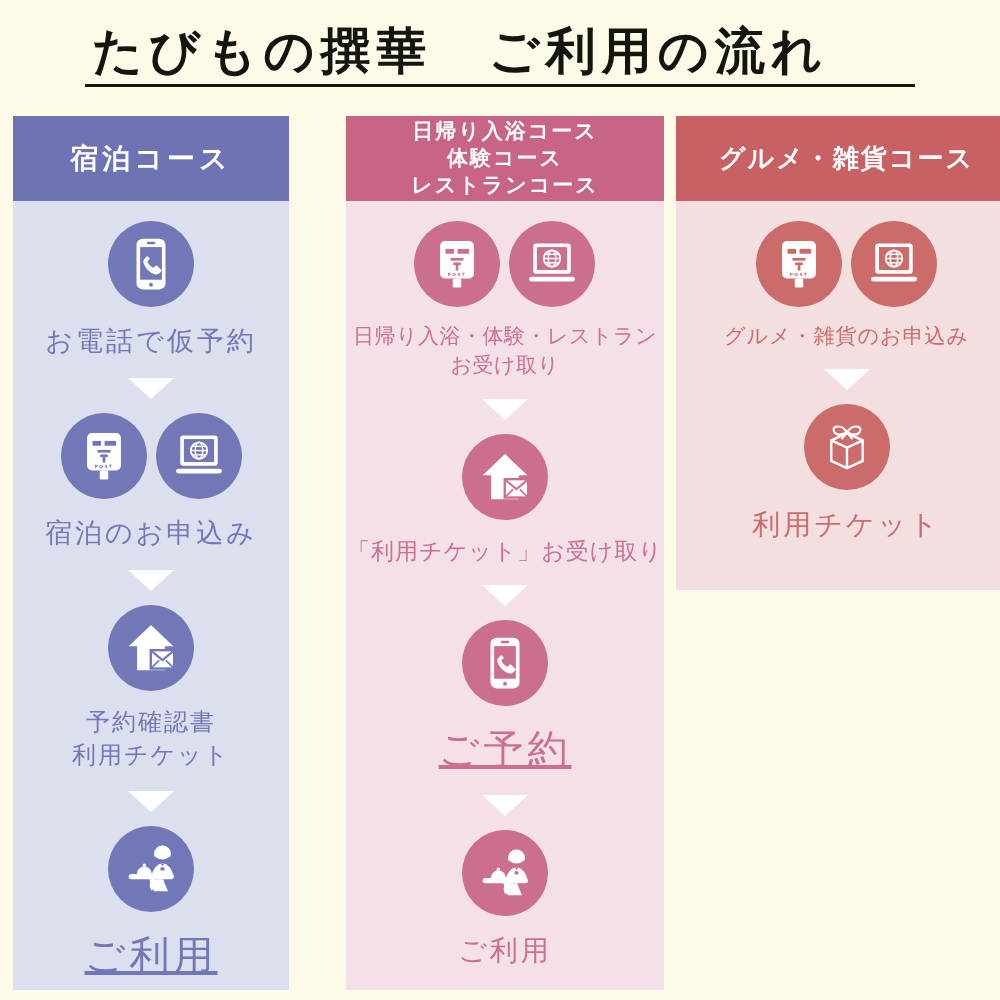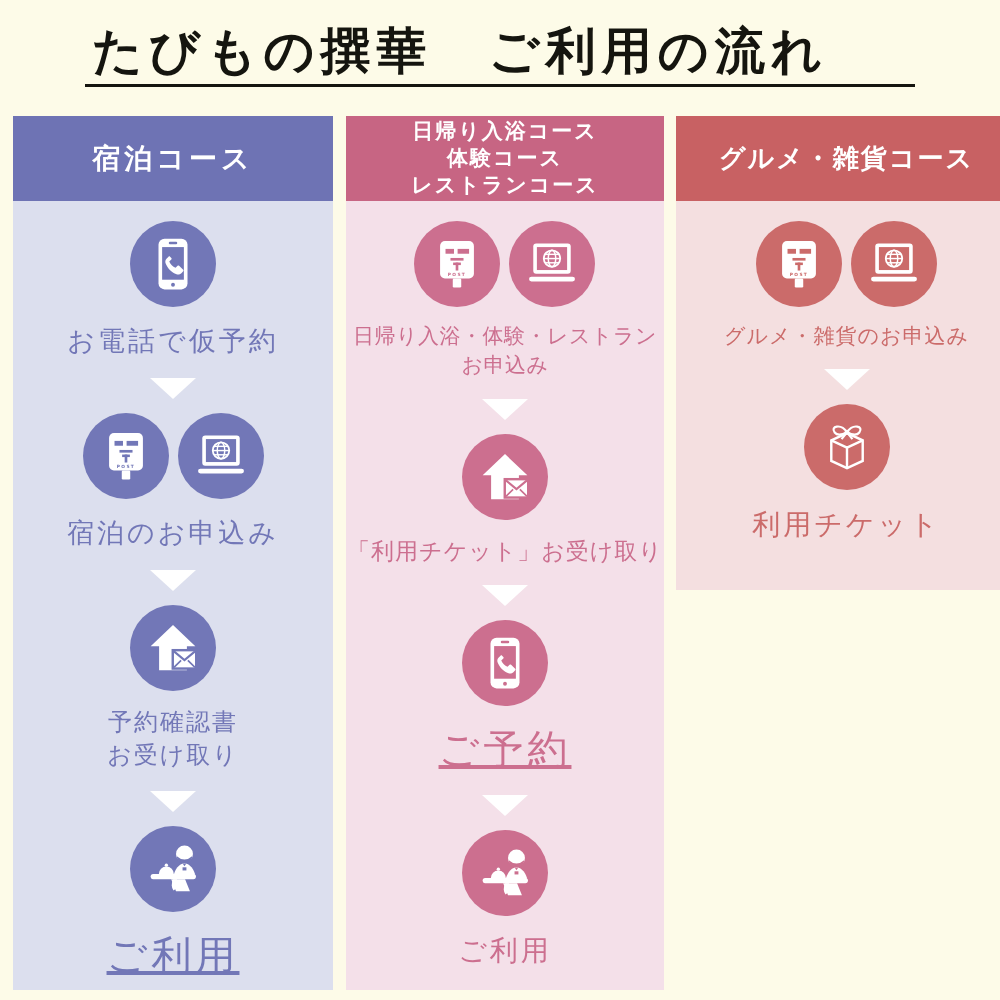--- a/index.html
+++ b/index.html
@@ -15,21 +15,21 @@
     font-family:"DejaVu Serif","Liberation Serif",serif;
     font-weight:600;font-size:50px;letter-spacing:6px;
     color:var(--title-color,#15150f);
   }
   .title-underline{
     position:absolute;top:84px;left:85px;width:830px;height:3px;
     background:var(--title-color,#15150f);
   }
   
   .col{position:absolute;top:116px;}
-  #col-stay{left:13px;width:320px;}
+  #col-stay{left:13px;width:276px;}
   #col-daytrip{left:346px;width:318px;}
   #col-gourmet{left:676px;width:341px;}
   .col-header{
     height:85px;display:flex;align-items:center;justify-content:center;
     text-align:center;color:#fff;background:var(--header-bg);
     font-weight:bold;white-space:pre-line;
   }
   #col-stay .col-header{font-size:28px;letter-spacing:4px;}
   #col-daytrip .col-header{font-size:21px;letter-spacing:2px;line-height:1.3;}
   #col-gourmet .col-header{font-size:26px;letter-spacing:2px;}
@@ -167,21 +167,21 @@
     <div class="arrow"></div>
     <div class="step">
       <div class="icon-row">
         <span class="circle">
             <svg>
               <use href="#i-house"></use>
             </svg>
           </span>
       </div>
       <div class="step-label fs24">予約確認書
-お受け取り</div>
+利用チケット</div>
     </div>
     <div class="arrow"></div>
     <div class="step">
       <div class="icon-row">
         <span class="circle">
             <svg>
               <use href="#i-reception"></use>
             </svg>
           </span>
       </div>
@@ -202,21 +202,21 @@
               <use href="#i-post"></use>
             </svg>
           </span>
         <span class="circle">
             <svg>
               <use href="#i-laptop"></use>
             </svg>
           </span>
       </div>
       <div class="step-label fs21">日帰り入浴・体験・レストラン
-お申込み</div>
+お受け取り</div>
     </div>
     <div class="arrow"></div>
     <div class="step">
       <div class="icon-row">
         <span class="circle">
             <svg>
               <use href="#i-house"></use>
             </svg>
           </span>
       </div>

